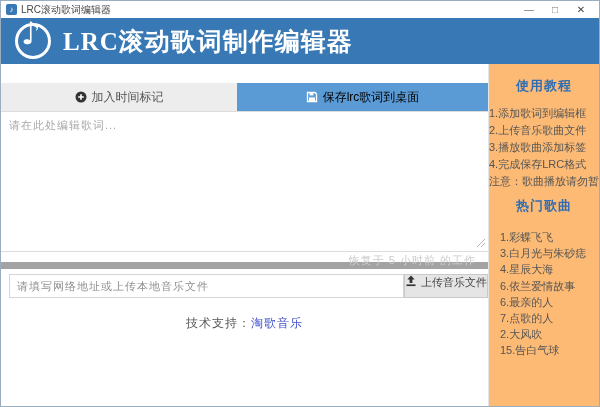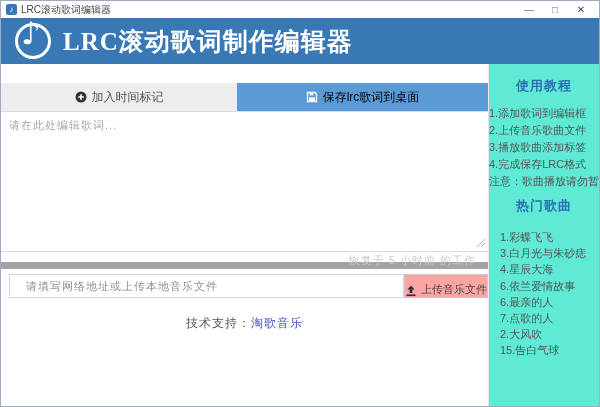--- a/index.html
+++ b/index.html
@@ -37,31 +37,31 @@
   .editor-wrap { position:relative; flex:0 0 auto; }
   .lyrics { display:block; width:100%; height:141px; border:1px solid #dcdcdc; border-left:none; border-right:none;
             padding:6px 8px; font-size:11px; color:#333; font-family:inherit; resize:none; outline:none; letter-spacing:1px; }
   .lyrics::placeholder { color:#a8a8a8; }
   .grip { position:absolute; right:2px; bottom:4px; pointer-events:none; }
 
   .restore { height:17px; flex:0 0 auto; border-bottom:7px solid #a3a3a3; font-size:11px; color:#ccc;
              text-align:right; padding-right:12px; line-height:16px; letter-spacing:1px; }
 
   .upload-row { flex:0 0 auto; display:flex; margin-top:5px; padding-left:8px; height:24px; }
-  .url-input { flex:1; border:1px solid #d5d5d5; font-size:11px; padding:0 16px; color:#333; outline:none;
+  .url-input { flex:1; border:1px solid #d5d5d5; font-size:11px; padding:0 7px; color:#333; outline:none;
                letter-spacing:1px; font-family:inherit; background:#fff; }
   .url-input::placeholder { color:#8f8f8f; }
-  .upload-btn { width:84px; flex:0 0 auto; border:1px solid #c9c9c9; background:#fca5a5; font-size:11px; color:#444;
-                display:flex; align-items:flex-end; justify-content:center; gap:4px; cursor:pointer; font-family:inherit; }
+  .upload-btn { width:84px; flex:0 0 auto; border:1px solid #c9c9c9; background:#e5e5e5; font-size:11px; color:#444;
+                display:flex; align-items:flex-start; justify-content:center; gap:4px; cursor:pointer; font-family:inherit; }
 
   .footer { flex:0 0 auto; margin-top:17px; text-align:center; font-size:12px; color:#555; letter-spacing:1px; }
   .footer a { color:#4352cc; cursor:pointer; }
 
   
-  .sidebar { flex:1; border-left:1px solid #e5e5e5; background:#5eead4; padding-top:6px; overflow:hidden; }
+  .sidebar { flex:1; border-left:1px solid #e5e5e5; background:#fdba74; padding-top:6px; overflow:hidden; }
   .section-title { color:#2e6db4; font-weight:bold; font-size:13px; text-align:center; padding:7px 0 10px; letter-spacing:1px; }
   .tut-item { font-size:11px; color:#555; line-height:17px; white-space:nowrap; }
   .songs { margin-top:4px; }
   .song { font-size:11px; color:#555; padding-left:11px; line-height:16.2px; cursor:pointer; white-space:nowrap; }
 </style>
 </head>
 <body>
 
 <div class="window">
 

